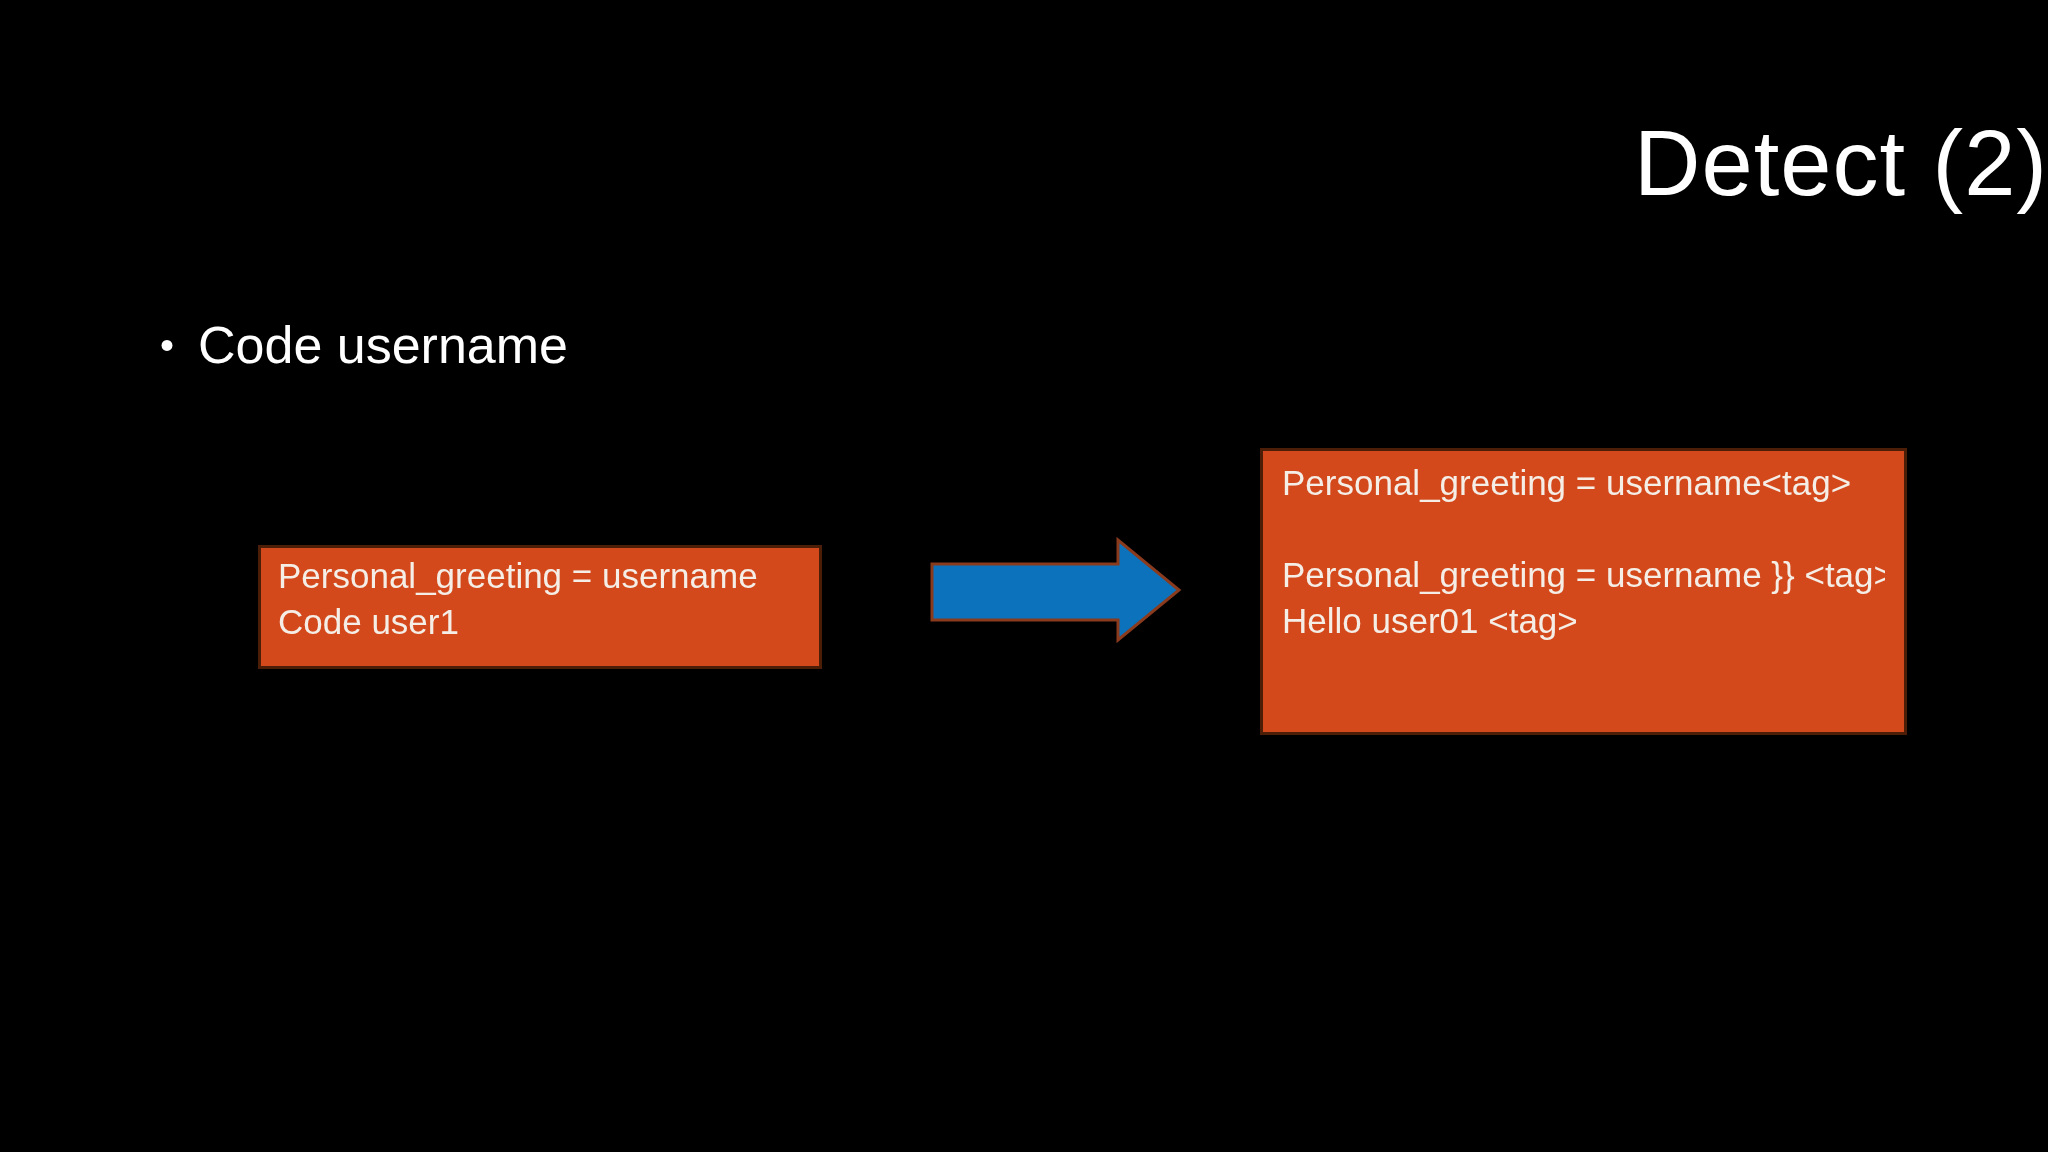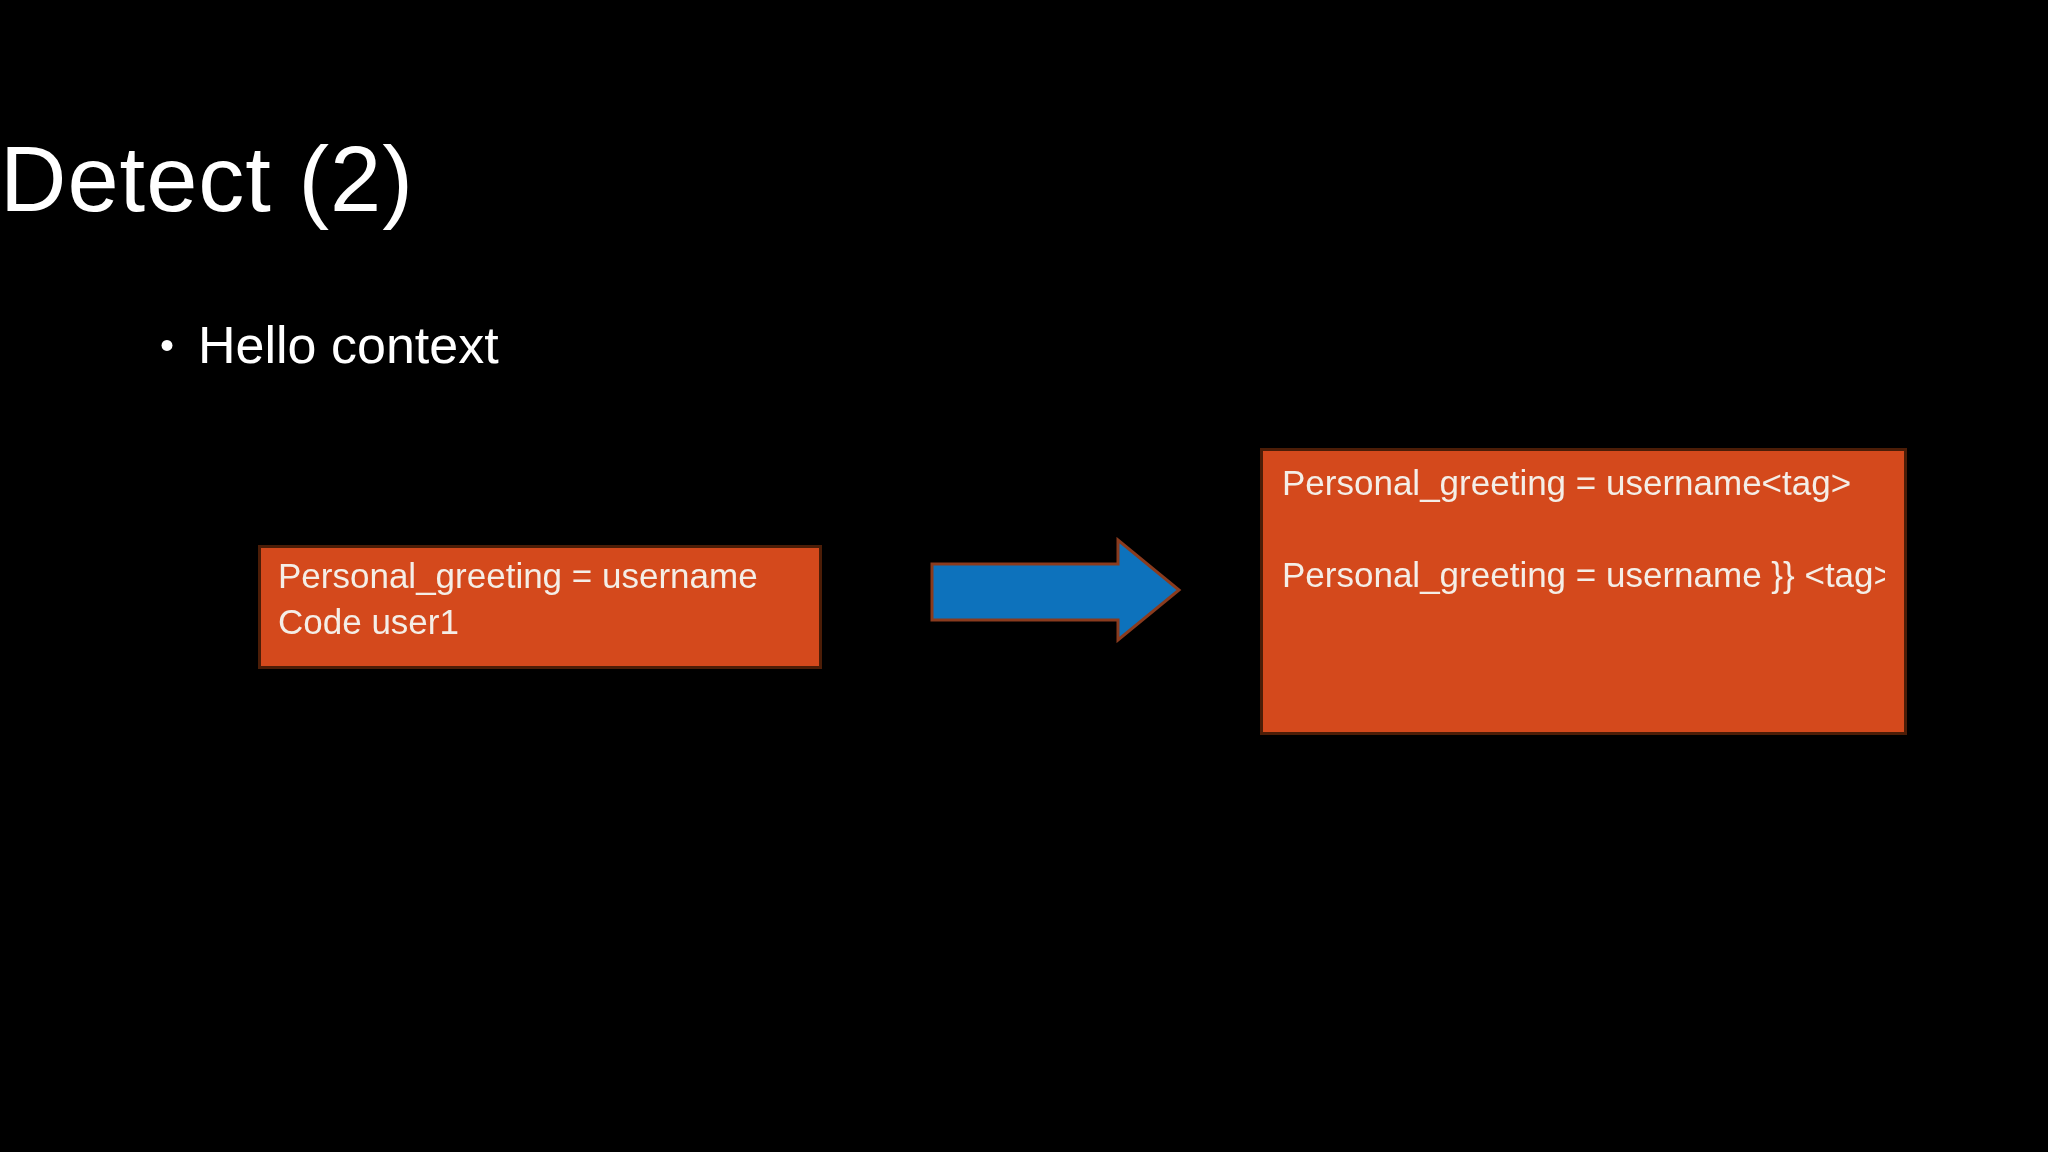--- a/index.html
+++ b/index.html
@@ -20,27 +20,26 @@
     font-family: "Liberation Sans", "DejaVu Sans", sans-serif;
   }
   .slide {
     position: relative;
     width: 2048px; height: 1152px;
     background: var(--background);
   }
   .slide-title {
     position: absolute;
     left: 0; right: 0; top: 108px;
-    text-align: left;
+    text-align: right;
     color: var(--title-text);
     font-size: 92px;
     font-weight: 300;
     letter-spacing: 1px;
     line-height: 1.2;
-    margin-top: 16px;
   }
   .bullet-row {
     position: absolute;
     left: 160px; top: 316px;
     display: flex;
     align-items: baseline;
     gap: 24px;
     color: var(--body-text);
     font-size: 52px;
     line-height: 1.15;
@@ -81,33 +80,34 @@
 </style>
 </head>
 <body>
 
 <div class="slide">
 
   <div class="slide-title">Detect (2)</div>
 
   <div class="bullet-row">
     <span class="bullet-marker">•</span>
-    <span>Hello context</span>
+    <span>Code username</span>
   </div>
 
   <div class="code-box left">
     <div class="box-line">Personal_greeting = username</div>
     <div class="box-line">Code user1</div>
   </div>
 
   <div class="arrow-wrap">
     <svg viewBox="0 0 252 106" preserveAspectRatio="none" aria-hidden="true">
       <polygon points="2,27 188,27 188,3 249,53 188,103 188,83 2,83" fill="var(--arrow-fill)" stroke="var(--arrow-border)" stroke-width="3" stroke-linejoin="miter"></polygon>
     </svg>
   </div>
 
   <div class="code-box right">
     <div class="box-line">Personal_greeting = username&lt;tag&gt;</div>
     <div class="box-line"></div>
     <div class="box-line">Personal_greeting = username }} &lt;tag&gt;</div>
+    <div class="box-line">Hello user01 &lt;tag&gt;</div>
   </div>
 
 </div>
 
 </body></html>

